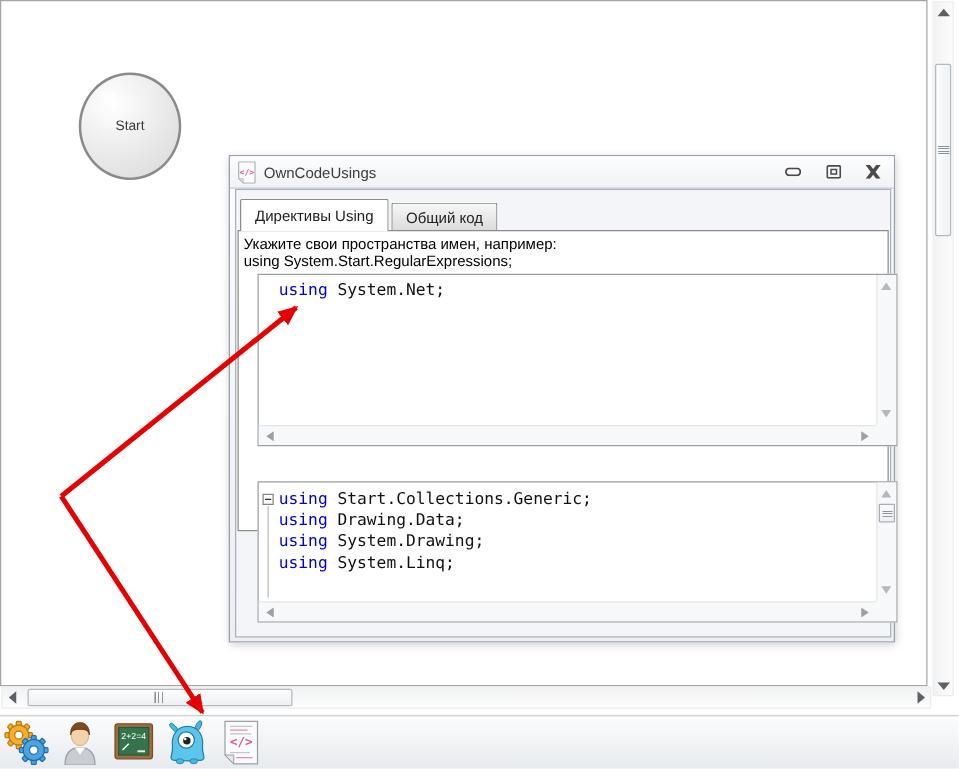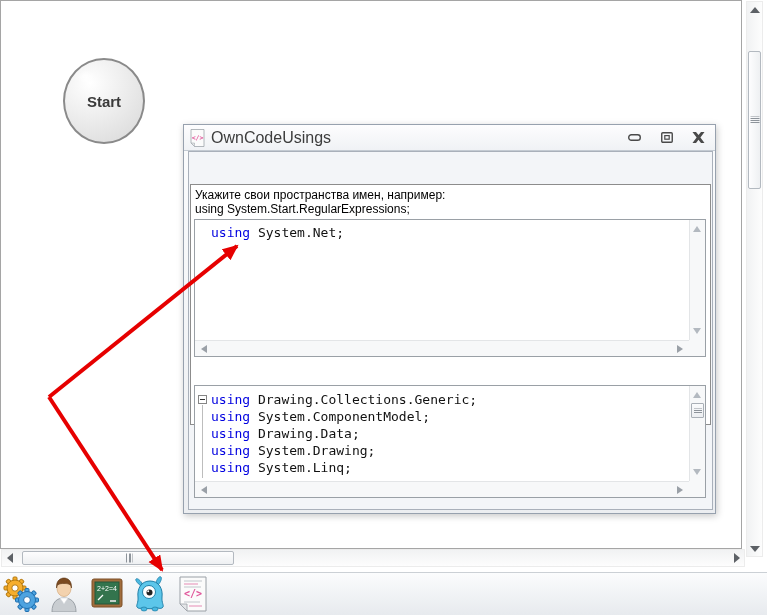--- a/index.html
+++ b/index.html
@@ -10,21 +10,21 @@
   
   #stage { position:relative; width:767px; height:615px; }
   #canvas { left:0; top:0; width:742px; height:549px; background:#fff;
             border:1px solid #a5a5a5; }
 
   
   #start-node { left:62px; top:57px; width:82px; height:86px; border-radius:50%;
     border:2px solid #8a8a8a;
     background: radial-gradient(circle at 32% 28%, #ffffff 0%, #f1f1f1 35%, #e3e3e3 70%, #d7d7d7 100%);
     display:flex; align-items:center; justify-content:center;
-    font-size:15px; color:#3a3a3a;font-weight:bold; }
+    font-size:11px; color:#3a3a3a; }
   #start-node .shine { position:absolute; left:12px; top:10px; width:18px; height:14px;
     border-radius:50%; background:radial-gradient(ellipse, rgba(255,255,255,.95), rgba(255,255,255,0) 70%); }
 
   
   .msb { background:linear-gradient(to right,#f1f2f3,#fdfdfd); }
   #vscroll { left:746px; top:1px; width:17px; height:556px; border:1px solid #ececec; }
   #hscroll { left:1px; top:549px; width:744px; height:18px;
              background:linear-gradient(to bottom,#f1f2f3,#fdfdfd); border:1px solid #ececec; }
   .sb-btn { position:absolute; width:15px; height:15px; display:flex; align-items:center; justify-content:center; }
   .tri { width:0; height:0; }
@@ -51,41 +51,41 @@
   .tb-item { width:36px; height:38px; display:flex; align-items:center; justify-content:center; }
 
   
   #dialog { left:183px; top:124px; width:533px; height:390px;
     background:linear-gradient(to bottom,#fbfcfd,#eceef1);
     border:1px solid #97a1ae; box-shadow:1px 2px 7px rgba(0,0,0,.22); }
   #titlebar { position:absolute; left:0; top:0; right:0; height:26px; display:flex;
     align-items:center; padding:0 9px 0 6px;
     background:linear-gradient(to bottom,#fdfdfe,#f0f2f5);
     border-bottom:1px solid #c3cad2; }
-  #dialog-title { font-size:16px; color:#3d3d3d; margin-left:6px; }
+  #dialog-title { font-size:12px; color:#3d3d3d; margin-left:6px; }
   .win-btns { margin-left:auto; display:flex; gap:17px; align-items:center; }
   .win-btn { width:15px; height:12px; display:flex; align-items:center; justify-content:center; }
 
   #client { position:absolute; left:4px; top:26px; width:525px; height:359px;
     border:1px solid #a9b0ba; background:#f3f5f8; }
 
   .tabs { position:absolute; left:3px; top:6px; height:26px; display:flex; align-items:flex-end; z-index:3; }
   .tab { font-size:12px; color:#222; border:1px solid #8c8c8c; border-bottom:none;
          padding:0 11px; display:flex; align-items:center; }
   .tab.active { height:26px; background:#fff; position:relative; z-index:3; margin-bottom:-1px;
                 border-top-left-radius:2px; border-top-right-radius:2px; }
   .tab.inactive { height:22px; background:linear-gradient(to bottom,#f7f7f7,#dcdcdc);
                   margin-left:2px; border-top-left-radius:2px; border-top-right-radius:2px; }
 
   #tabpage { position:absolute; left:1px; top:32px; width:521px; height:241px;
              background:#fff; border:1px solid #8c8c8c; z-index:2; }
 
   #hint { position:absolute; left:4px; top:3px; font-size:12px; line-height:14px; color:#000; }
 
-  .codebox { position:absolute; left:3px; width:512px; background:#fff; border:1px solid #9aa0a6; }
+  .codebox { position:absolute; left:15px; width:512px; background:#fff; border:1px solid #9aa0a6; }
   #box1 { top:34px; height:138px; }
   #box2 { top:200px; height:113px; }
   #label2 { position:absolute; left:4px; top:181px; font-size:12px; color:#000; }
 
   .cb-content { position:absolute; left:0; top:0; right:16px; bottom:16px; overflow:hidden;
     font-family:"DejaVu Sans Mono", monospace; font-size:13px; }
   #box1 .cb-content { padding-top:4px; }
   #box2 .cb-content { padding-top:5px; }
   .code-line { height:17px; line-height:17px; white-space:pre; padding-left:16px; color:#111; }
   .code-line .kw { color:#0000e0; }
@@ -279,20 +279,28 @@
         </div>
         <div class="win-btn">
           <svg width="13" height="11" viewBox="0 0 13 11">
             <path d="M0.5,0 H4 L6.5,3.1 9,0 H12.5 L8.4,5.5 12.5,11 H9 L6.5,7.8 4,11 H0.5 L4.6,5.5 Z" fill="#4a4a4a"></path>
           </svg>
         </div>
       </div>
     </div>
 
     <div id="client">
+      <div class="tabs">
+        <div class="tab active">
+          <span>Директивы Using</span>
+        </div>
+        <div class="tab inactive">
+          <span>Общий код</span>
+        </div>
+      </div>
 
       <div id="tabpage">
         <div id="hint">
           <div>Укажите свои пространства имен, например:</div>
           <div>using System.Start.RegularExpressions;</div>
         </div>
 
         <div id="box1" class="codebox">
           <div class="cb-content" id="own-usings">
               <div class="code-line"><span class="kw">using</span><span> System.Net;</span></div>
@@ -314,22 +322,21 @@
               </div>
           </div>
           <div class="cb-corner"></div>
         </div>
 
 
         <div id="box2" class="codebox">
           <div class="cb-content" id="default-usings">
             <div class="fold-guide"></div>
           <span class="fold-box"></span>
-              <div class="code-line"><span class="kw">using</span><span> Drawing.Collections.Generic;</span></div>
-              <div class="code-line"><span class="kw">using</span><span> System.ComponentModel;</span></div>
+              <div class="code-line"><span class="kw">using</span><span> Start.Collections.Generic;</span></div>
               <div class="code-line"><span class="kw">using</span><span> Drawing.Data;</span></div>
               <div class="code-line"><span class="kw">using</span><span> System.Drawing;</span></div>
               <div class="code-line"><span class="kw">using</span><span> System.Linq;</span></div>
             </div>
           <div class="cb-vsb">
             <div class="cb-arrow" style="top:2px; left:0;">
                 <div class="tri p-up"></div>
               </div>
             <div class="cb-thumb">
                 <div class="grip-h"></div>

